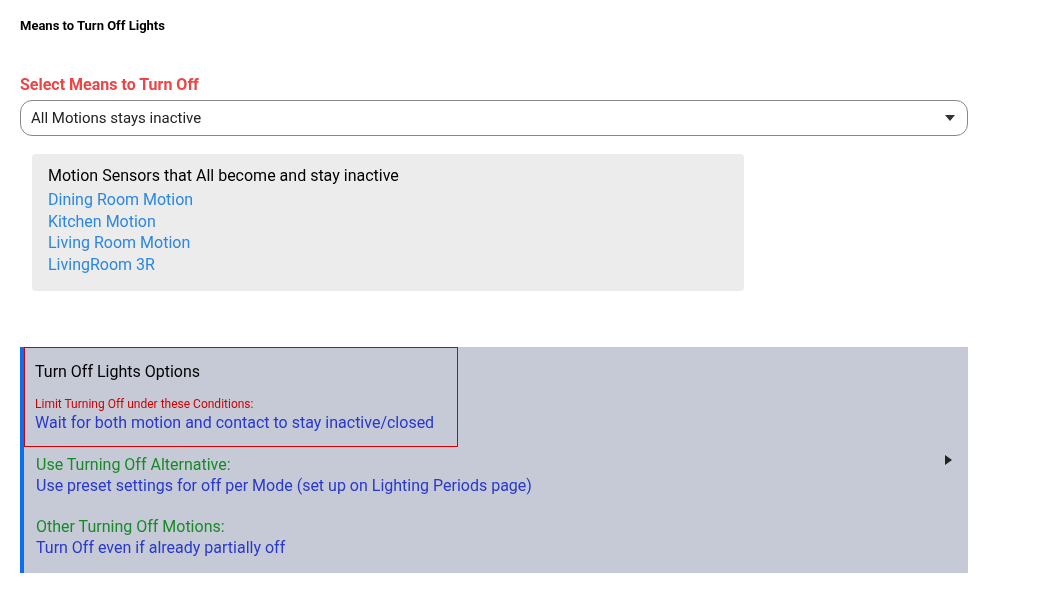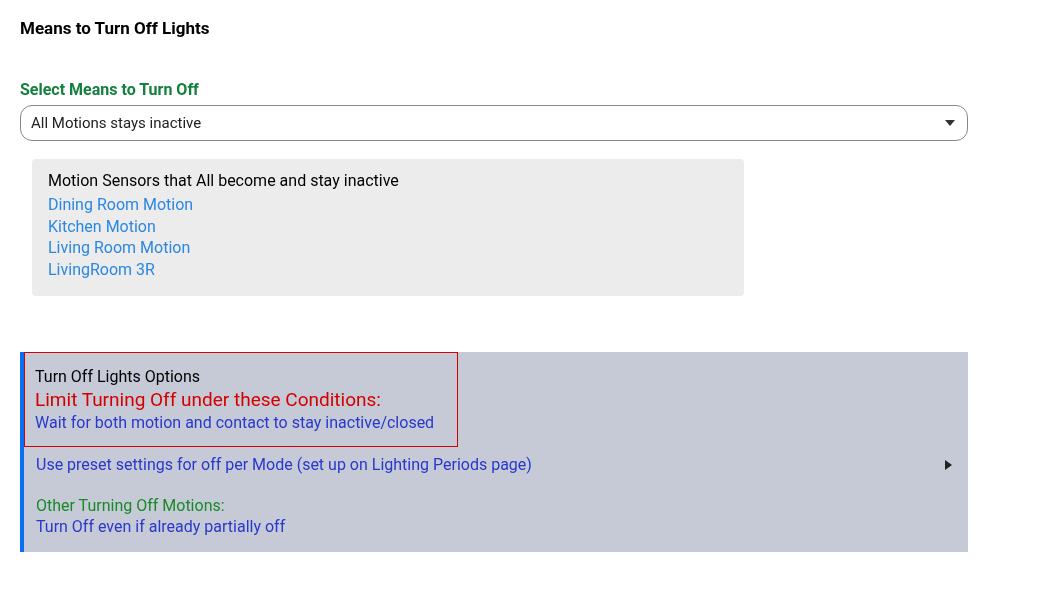--- a/index.html
+++ b/index.html
@@ -4,29 +4,29 @@
   <style>
     * { box-sizing: border-box; margin: 0; padding: 0; }
     body {
       font-family: -apple-system, BlinkMacSystemFont, "Segoe UI", Roboto, Helvetica, Arial, sans-serif;
       background: #fff;
       width: 1038px;
       height: 602px;
       padding: 18px 20px;
     }
     .page-title {
-      font-size: 17px;
+      font-size: 13px;
       font-weight: 700;
       color: #000;
       margin-bottom: 42px;
     }
     .section-label {
       font-size: 16px;
       font-weight: 700;
-      color: #15803d;
+      color: #ef4444;
       margin-bottom: 6px;
     }
     .select-wrap {
       position: relative;
       width: 948px;
       border: 1px solid #888;
       border-radius: 12px;
       height: 36px;
       display: flex;
       align-items: center;
@@ -83,23 +83,23 @@
       margin-left: -12px;
       margin-right: 500px;
       margin-bottom: 8px;
       width: 434px;
     }
     .opt-row-black {
       font-size: 16px;
       color: #000;
     }
     .opt-row-red {
-      font-size: 19px;
+      font-size: 12px;
       color: #d40000;
-      margin-top: 2px;
+      margin-top: 16px;
     }
     .opt-row-green {
       font-size: 16px;
       color: #178a28;
       margin-top: 2px;
     }
     .opt-row-blue {
       font-size: 16px;
       color: #2838cc;
       margin-top: 2px;
@@ -141,20 +141,21 @@
   <a class="motion-link">LivingRoom 3R</a>
 </div>
 
 <div class="options-panel">
   <div class="red-box">
     <div class="opt-row-black">Turn Off Lights Options</div>
     <div class="opt-row-red">Limit Turning Off under these Conditions:</div>
     <div class="opt-row-blue">Wait for both motion and contact to stay inactive/closed</div>
   </div>
   <div class="opt-group">
+    <div class="opt-row-green">Use Turning Off Alternative:</div>
     <div class="opt-row-blue">Use preset settings for off per Mode (set up on Lighting Periods page)</div>
   </div>
   <div class="opt-group spaced">
     <div class="opt-row-green">Other Turning Off Motions:</div>
     <div class="opt-row-blue">Turn Off even if already partially off</div>
   </div>
   <div class="play-arrow"></div>
 </div>
 
 </body></html>

